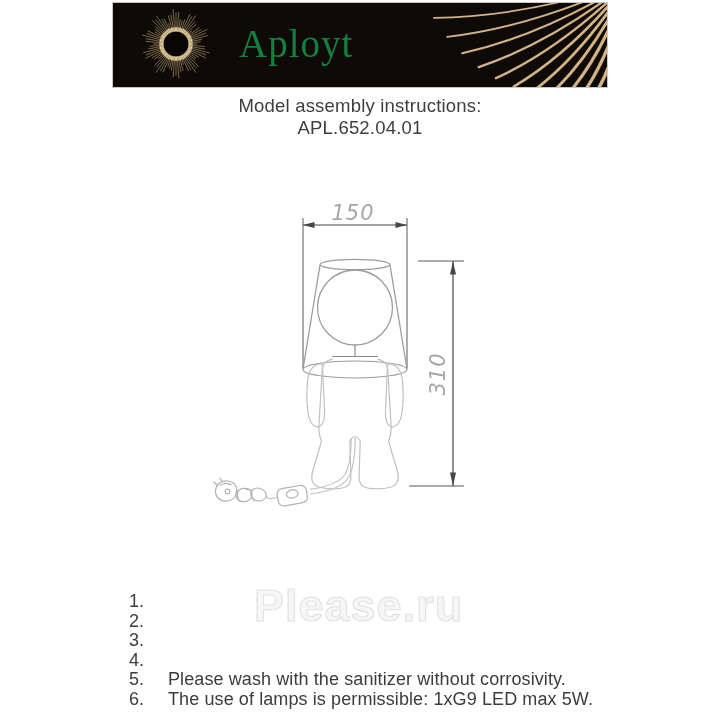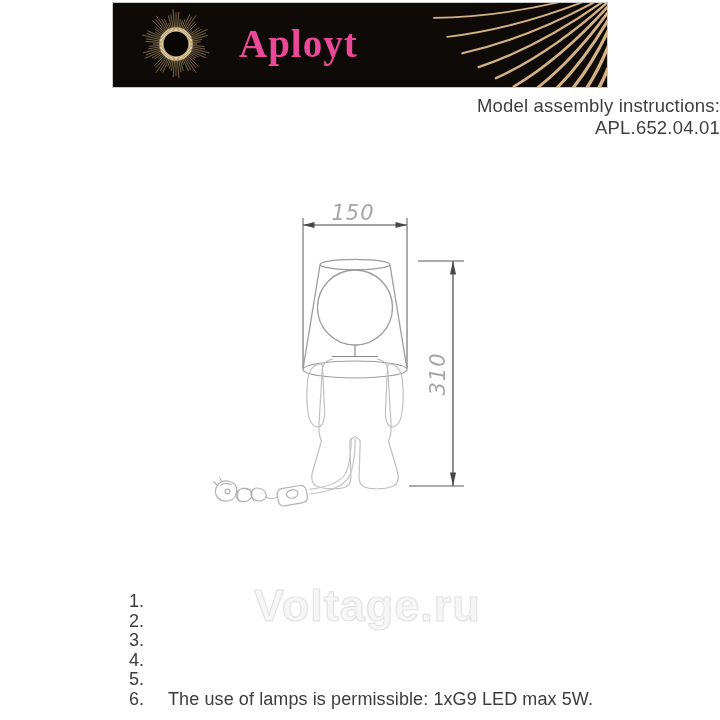--- a/index.html
+++ b/index.html
@@ -8,26 +8,26 @@
     font-family:"Liberation Sans", sans-serif;overflow:hidden;
   }
   
   .banner{
     position:absolute;left:112px;top:2px;width:494px;height:84px;
     background:#0d0a07;border:1px solid #c7c7c7;overflow:hidden;
   }
   .banner svg{position:absolute;left:0;top:0;}
   .wordmark{
     position:absolute;left:126px;top:15px;height:52px;line-height:52px;
-    font-family:"Liberation Serif", serif;font-size:39px;font-weight:700;
-    color:#ec4899;letter-spacing:1px;
+    font-family:"Liberation Serif", serif;font-size:39px;font-weight:400;
+    color:#15803d;letter-spacing:1px;
   }
   
   .title-block{
-    position:absolute;left:0;top:95px;width:720px;text-align:right;
+    position:absolute;left:0;top:95px;width:720px;text-align:center;
     color:#3e3e3e;font-size:18.5px;font-weight:500;line-height:22px;letter-spacing:.2px;
   }
   
   .diagram{position:absolute;left:195px;top:195px;}
   .dimtext{
     font-family:"DejaVu Sans", sans-serif;font-style:italic;
     fill:#a6a6a6;font-size:21px;letter-spacing:1px;
   }
   
   .watermark{
@@ -292,35 +292,36 @@
   <g stroke="#b3b3b3" stroke-width="1.2" fill="none">
     <path d="M236.5,491.5 C237.5,485.5 233.5,481.5 227.5,481 C221,480.5 216,484.5 215.5,490.5
              C215,496.5 219.5,501 226,501.2 C232,501.4 235.8,497.5 236.5,491.5 Z"></path>
     <path d="M220,485.5 C223,483 228,482.5 231.5,485"></path>
     <circle cx="227.5" cy="491.5" r="2.4"></circle>
     <line x1="217.5" y1="485.5" x2="213.5" y2="481.5"></line>
     <line x1="222" y1="482" x2="219.5" y2="477.5"></line>
   </g>
 </svg>
 
-<div class="watermark">Voltage.ru</div>
+<div class="watermark">Please.ru</div>
 
 <div class="instructions">
   <div class="inst-row">
     <span class="inst-num">1.</span>
   </div>
   <div class="inst-row">
     <span class="inst-num">2.</span>
   </div>
   <div class="inst-row">
     <span class="inst-num">3.</span>
   </div>
   <div class="inst-row">
     <span class="inst-num">4.</span>
   </div>
   <div class="inst-row">
     <span class="inst-num">5.</span>
+    <span>Please wash with the sanitizer without corrosivity.</span>
   </div>
   <div class="inst-row">
     <span class="inst-num">6.</span>
     <span>The use of lamps is permissible: 1xG9 LED max 5W.</span>
   </div>
 </div>
 
 </body></html>

